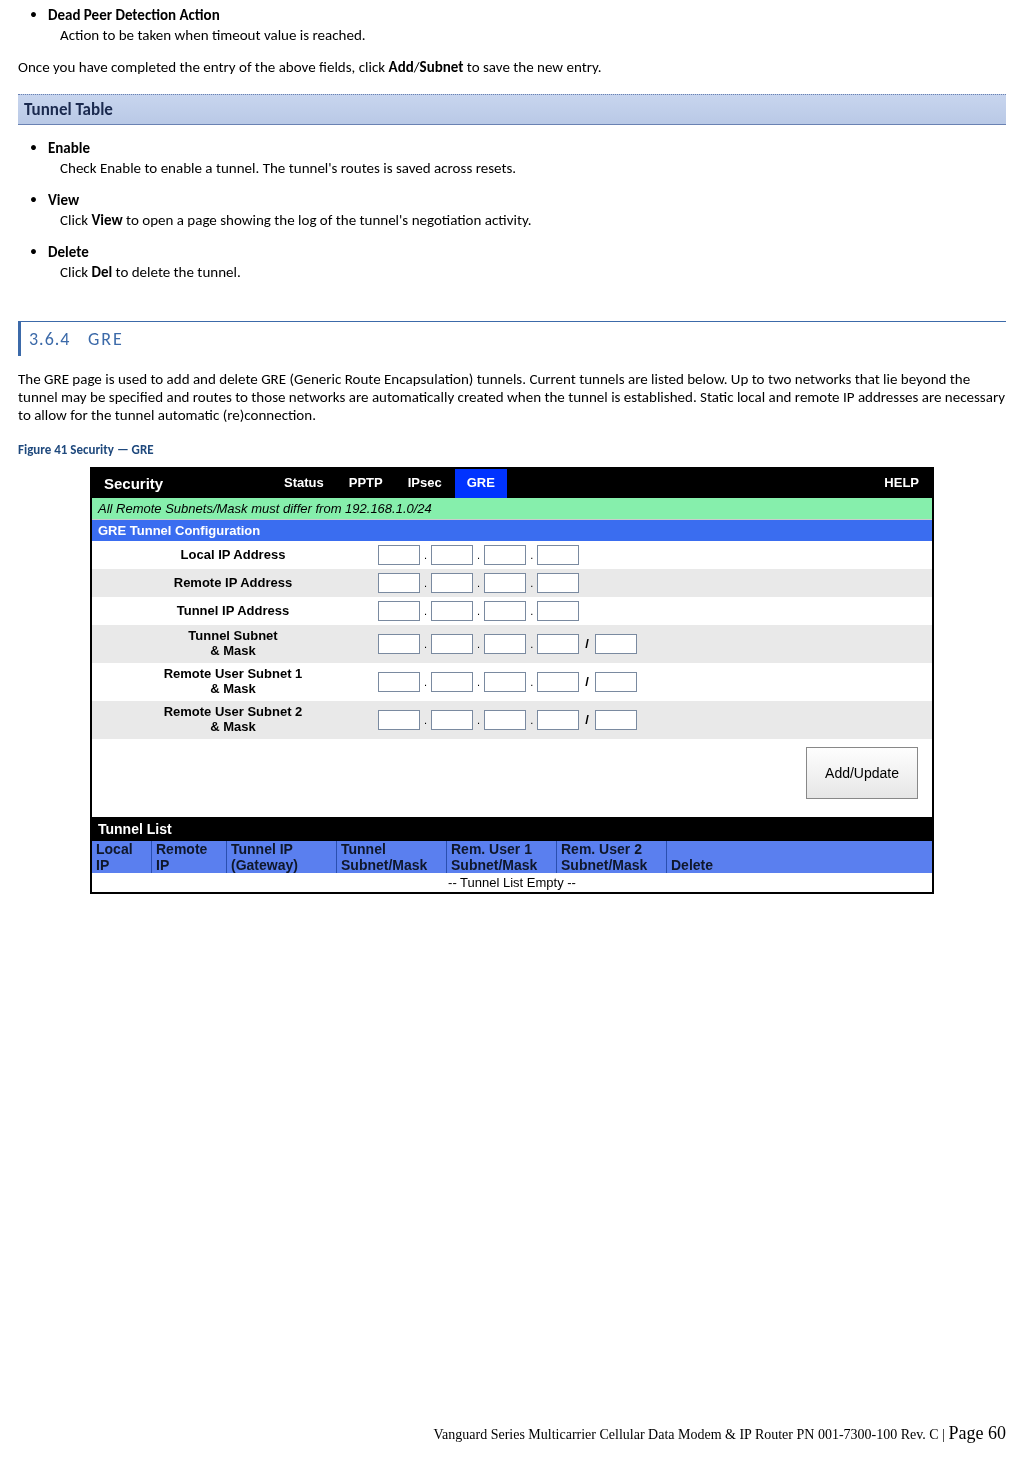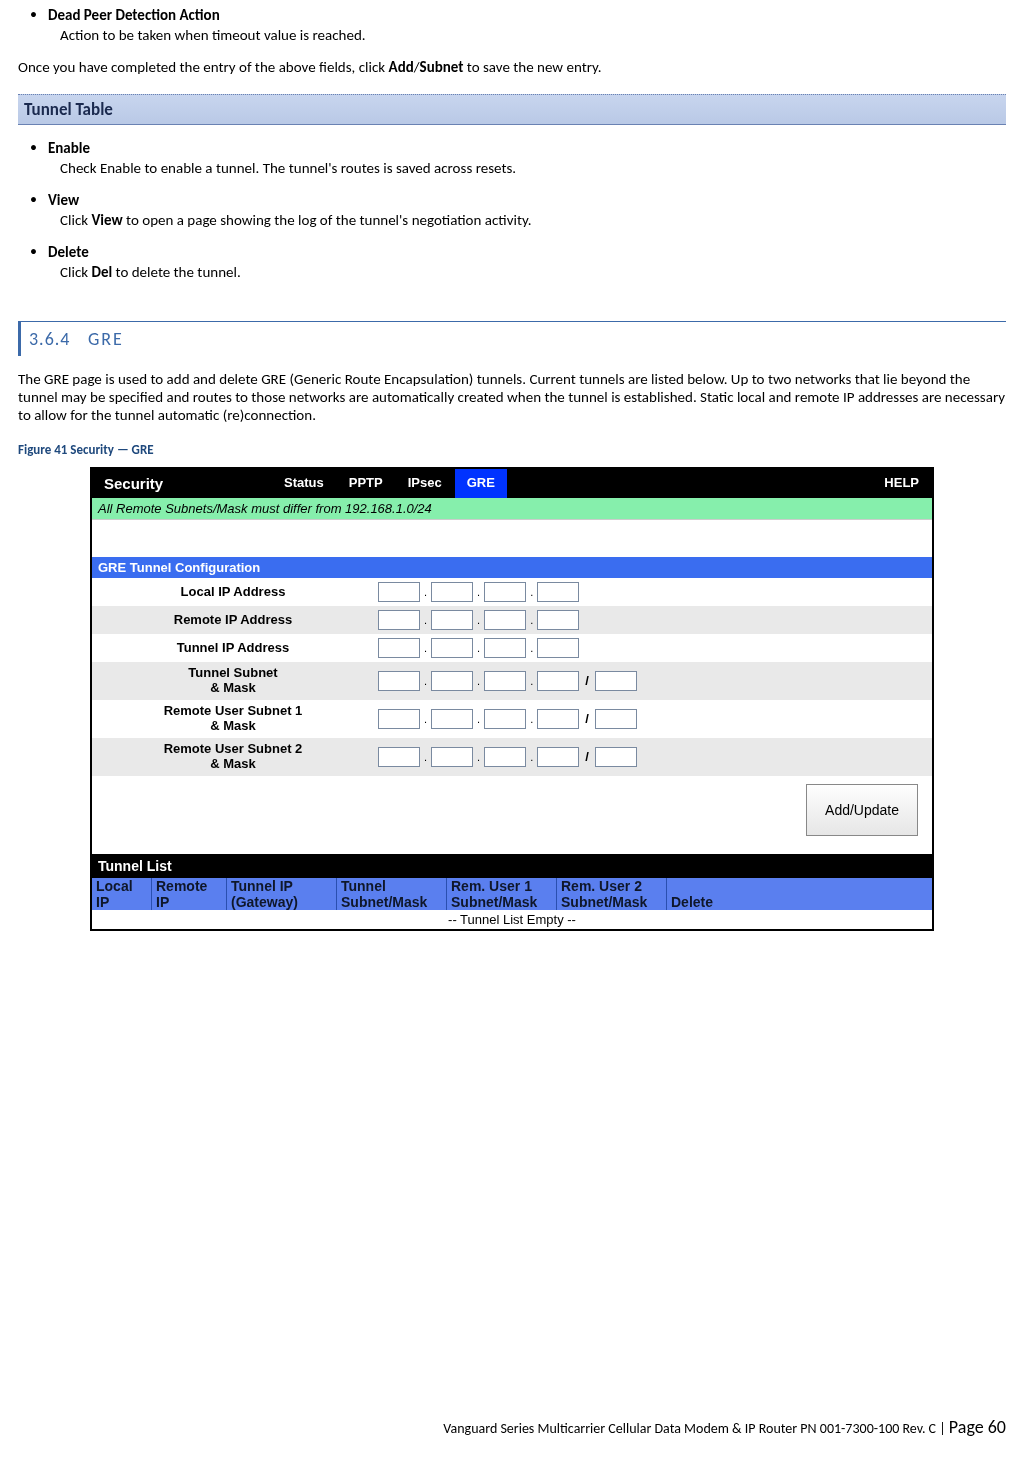--- a/index.html
+++ b/index.html
@@ -39,21 +39,21 @@
   .h3-num { color: #3c6aa9; font-size: 18px; letter-spacing: 1px; margin-right: 14px; }
   .h3-title { color: #3c6aa9; font-size: 18px; letter-spacing: 2px; }
   .fig-caption { color: #1f497d; font-weight: 700; font-size: 13px; margin: 14px 0 10px 0; }
   .figure { width: 844px; margin: 0 auto 10px auto; border: 2px solid #000; background: #fff; font-family: Verdana, Arial, sans-serif; font-size: 13px; }
   .fig-tabs { display: flex; background: #000; color: #fff; }
   .fig-tabs .t { padding: 6px 12px; font-weight: 700; font-size: 13px; border-right: 1px solid #000; }
   .fig-tabs .sec { flex: 0 0 180px; font-size: 15px; }
   .fig-tabs .active { background: #0033ff; }
   .fig-tabs .help { margin-left: auto; }
   .fig-note { font-style: italic; background: #86efac; padding: 3px 6px; border-bottom: 1px solid #ccc; }
-  .fig-section-title { background: #3a6df0; color: #fff; font-weight: 700; padding: 3px 6px; margin-top: 37px; }
+  .fig-section-title { background: #3a6df0; color: #fff; font-weight: 700; padding: 3px 6px; }
   .fig-row { display: flex; align-items: center; padding: 4px 6px; }
   .fig-row.alt { background: #e9e9e9; }
   .fig-label { flex: 0 0 280px; text-align: center; font-weight: 700; padding-right: 10px; line-height: 1.15; }
   .fig-inputs { display: flex; align-items: center; gap: 2px; }
   .ip-oct { width: 42px; height: 20px; border: 1px solid #7a8aa0; background: #fff; }
   .ip-mask { width: 42px; height: 20px; border: 1px solid #7a8aa0; background: #fff; }
   .dot { margin: 0 2px; font-size: 11px; }
   .slash { margin: 0 4px; font-weight: 700; }
   .fig-btn-row { text-align: right; padding: 8px 14px; background: #fff; }
   .fig-btn { display: inline-block; border: 1px solid #888; background: linear-gradient(#fefefe,#e6e6e6); padding: 17px 18px; font-family: Verdana, Arial, sans-serif; font-size: 14px; }
@@ -61,21 +61,21 @@
   .fig-th-row { display: flex; background: #3a6df0; color: #000; }
   .fig-th { padding: 0 4px; font-weight: 700; font-size: 14px; border-right: 1px solid #2a4fb0; color: #0f172a; background: #5a7fef; line-height:1.15; }
   .fig-th.c1 { flex: 0 0 60px; }
   .fig-th.c2 { flex: 0 0 75px; }
   .fig-th.c3 { flex: 0 0 110px; }
   .fig-th.c4 { flex: 0 0 110px; }
   .fig-th.c5 { flex: 0 0 110px; }
   .fig-th.c6 { flex: 0 0 110px; }
   .fig-th.c7 { flex: 1; border-right: none; }
   .fig-empty { text-align: center; padding: 2px; font-size: 13px; }
-  .footer { position: absolute; bottom: 20px; right: 18px; font-size: 14px; }
+  .footer { position: absolute; bottom: 14px; right: 18px; font-size: 14px; font-family: Liberation Serif, serif; }
   .footer .pg { font-size: 18px; }
 </style>
 </head>
 <body>
 
 <div class="content">
 
   <div class="bullet-block">
     <div class="bullet">
       <div class="bullet-dot">•</div>

